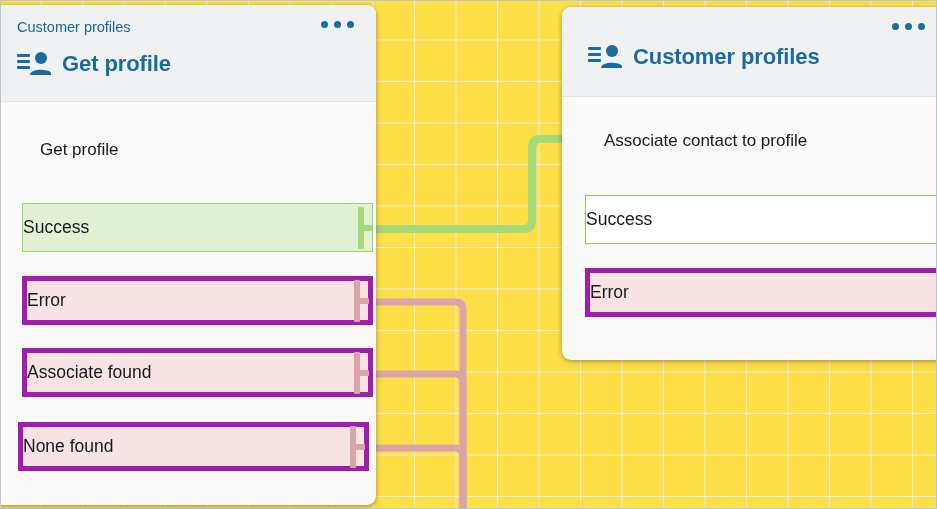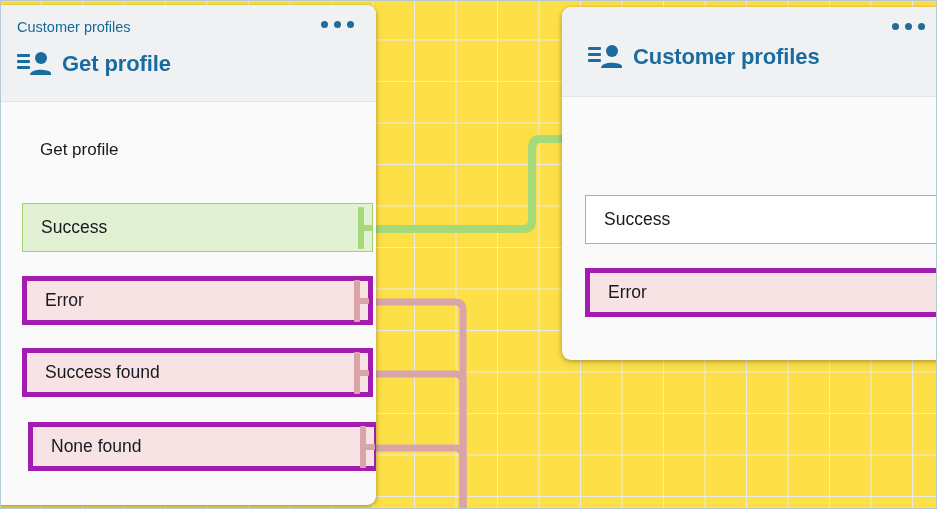--- a/index.html
+++ b/index.html
@@ -110,21 +110,20 @@
 
   .row {
     position: absolute;
     box-sizing: border-box;
     display: flex;
     align-items: center;
     font-size: 17.5px;
     color: #16191f;
   }
   .row .row-text {
-    padding-left: 18px;
     white-space: nowrap;
   }
 
   .row-success {
     background: #e2f0d3;
     border: 1px solid #9fd468;
   }
   .row-success-hollow {
     background: #ffffff;
     border: 1px solid #8fce55;
@@ -227,28 +226,28 @@
 
       <div class="row row-error" style="left:29px; top:174px; width:351px; height:49px;">
         <span class="row-text">Error</span>
         <span class="handle handle-pink">
           <span class="bar"></span>
           <span class="nub"></span>
         </span>
       </div>
 
       <div class="row row-error" style="left:29px; top:246px; width:351px; height:49px;">
-        <span class="row-text">Success found</span>
+        <span class="row-text">Associate found</span>
         <span class="handle handle-pink">
           <span class="bar"></span>
           <span class="nub"></span>
         </span>
       </div>
 
-      <div class="row row-error" style="left:35px; top:320px; width:351px; height:49px;">
+      <div class="row row-error" style="left:25px; top:320px; width:351px; height:49px;">
         <span class="row-text">None found</span>
         <span class="handle handle-pink">
           <span class="bar"></span>
           <span class="nub"></span>
         </span>
       </div>
 
     </div>
   </div>
 
@@ -269,20 +268,21 @@
 
       <div class="dots" style="right:22px; top:16px;">
         <i></i>
         <i></i>
         <i></i>
       </div>
     </div>
 
     <div class="card-body" style="height:263px;">
 
+      <div class="action-label" style="left:42px; top:34px;">Associate contact to profile</div>
 
       <div class="row row-success-hollow" style="left:23px; top:98px; width:368px; height:49px;">
         <span class="row-text">Success</span>
       </div>
 
       <div class="row row-error" style="left:23px; top:171px; width:368px; height:49px;">
         <span class="row-text">Error</span>
       </div>
 
     </div>

